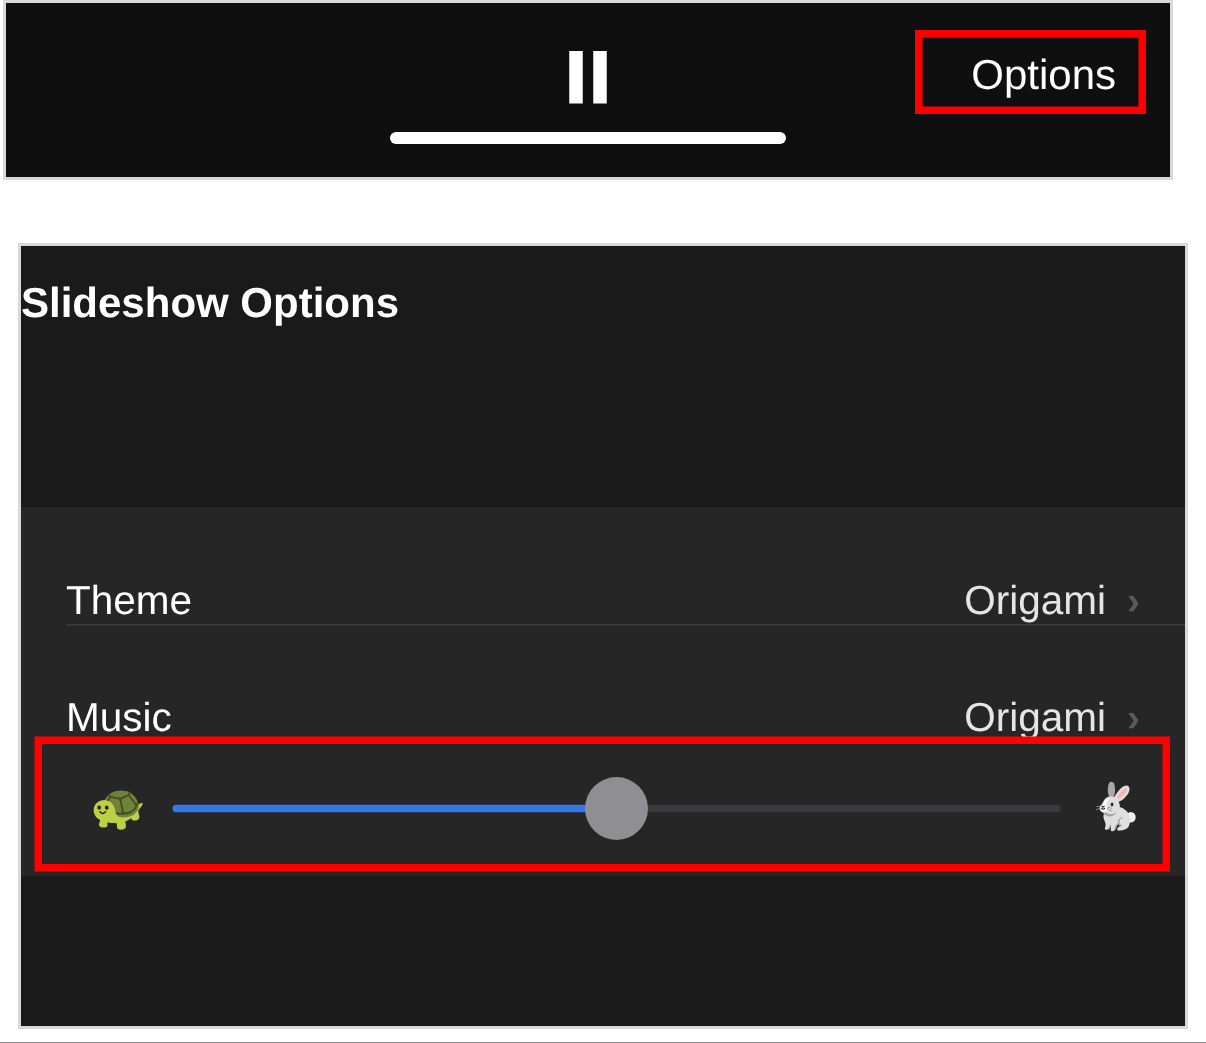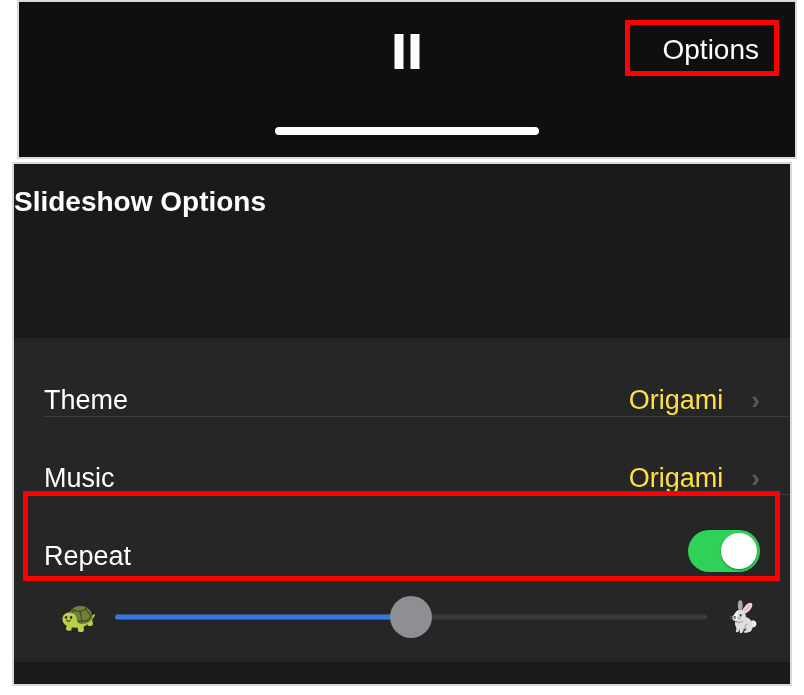--- a/index.html
+++ b/index.html
@@ -7,22 +7,22 @@
       background: #fff;
       font-family: -apple-system, "SF Pro Text", "Helvetica Neue", Arial, sans-serif;
       width: 804px;
       height: 695px;
       overflow: hidden;
     }
 
     
     .player-panel {
       position: absolute;
-      left: 17px; top: 0;
-      width: 780px; height: 159px;
+      left: 2px; top: 0;
+      width: 780px; height: 120px;
       background: #0f0f0f;
       border: 2px solid #d9d9d9;
     }
     .pause-btn {
       position: absolute;
       left: 50%; top: 32px;
       transform: translateX(-50%);
       display: flex; gap: 7px;
       cursor: pointer;
     }
@@ -101,23 +101,23 @@
     }
     .row + .row { }
     .row .sep {
       position: absolute;
       left: 30px; right: 0; top: 0;
       height: 1px;
       background: rgba(255,255,255,0.10);
     }
     .row-label { flex: 1; }
     .row-value {
-      color: #fde047;
+      color: #e5e5e5;
       font-size: 27px;
-      margin-right: 28px;
+      margin-right: 14px;
     }
     .chevron {
       color: #5a5a5e;
       font-size: 26px;
       font-weight: 600;
     }
 
     .toggle {
       width: 72px; height: 42px;
       border-radius: 21px;
@@ -215,27 +215,20 @@
       <span class="chevron">›</span>
     </div>
 
     <div class="row">
       <div class="sep"></div>
       <span class="row-label">Music</span>
       <span class="row-value">Origami</span>
       <span class="chevron">›</span>
     </div>
 
-    <div class="row">
-      <div class="sep"></div>
-      <span class="row-label">Repeat</span>
-      <div class="toggle">
-        <div class="toggle-knob"></div>
-      </div>
-    </div>
 
     <div class="speed-row">
       <div class="sep"></div>
       <span class="speed-icon">🐢</span>
       <div class="slider">
         <div class="track"></div>
         <div class="fill" style="width: 50%;"></div>
         <div class="thumb" style="left: 50%;"></div>
       </div>
       <span class="speed-icon">🐇</span>

